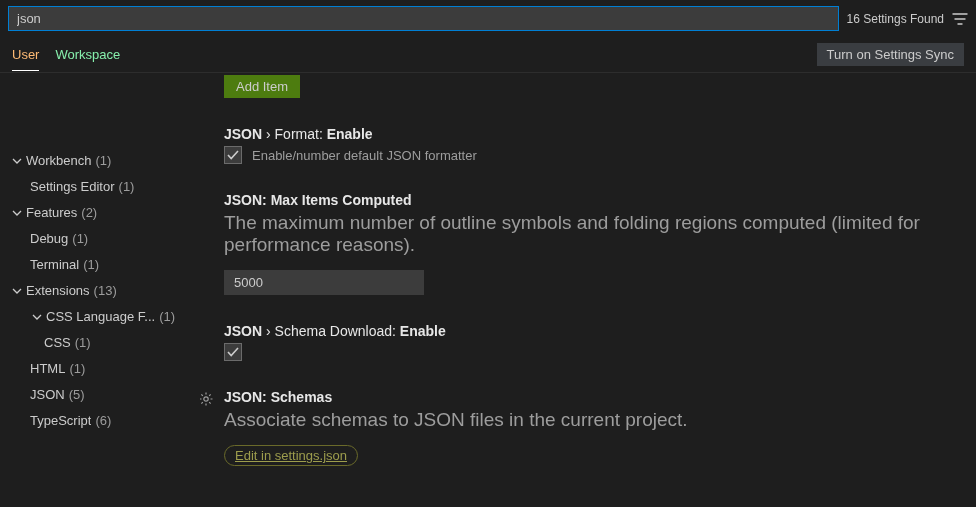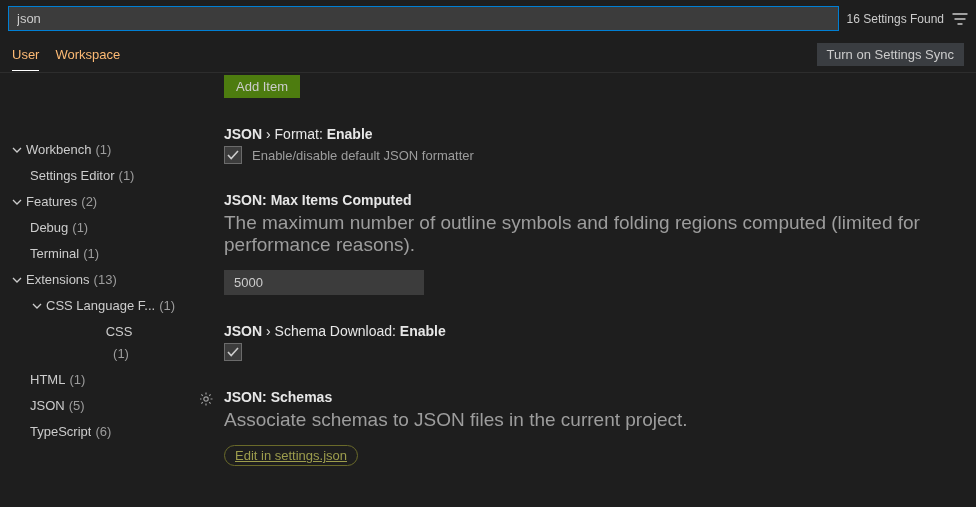--- a/index.html
+++ b/index.html
@@ -49,21 +49,21 @@
   height: 36px;
 }
 .scope-tabs {
   display: flex;
   gap: 16px;
   flex: 1;
 }
 .scope-tab {
   padding: 8px 0;
   cursor: pointer;
-  color: #fdba74;
+  color: #86efac;
   border-bottom: 1px solid transparent;
   margin-bottom: -1px;
 }
 .scope-tab.active {
   color: #fdba74;
   border-bottom: 1px solid #ffffff;
 }
 .sync-btn {
   background: #3a3d41;
   color: #cccccc;
@@ -86,21 +86,21 @@
 .tree-item {
   display: flex;
   align-items: center;
   padding: 2px 0;
   cursor: pointer;
   color: #cccccc;
   font-size: 13px;
   line-height: 22px;
 }
 .tree-item.child1 { padding-left: 20px; }
-.tree-item.child2 { padding-left: 34px; flex-direction: column; }
+.tree-item.child2 { padding-left: 34px; }
 .chev {
   width: 14px;
   display: inline-flex;
   align-items: center;
   justify-content: center;
   margin-right: 2px;
   flex-shrink: 0;
 }
 .count { color: #9d9d9d; margin-left: 4px; }
 .ellip { overflow: hidden; text-overflow: ellipsis; white-space: nowrap; }
@@ -284,21 +284,21 @@
     <div class="setting-block">
       <div class="setting-title">
         <span class="prefix">JSON</span><span class="sep"> › Format: </span><span class="name">Enable</span>
       </div>
       <div class="checkbox-row">
         <div class="checkbox">
           <svg width="14" height="14" viewBox="0 0 14 14">
               <path d="M2 7l3.2 3.5L12 3" stroke="#cccccc" stroke-width="1.6" fill="none"></path>
             </svg>
         </div>
-        <span class="check-desc">Enable/disable default JSON formatter</span>
+        <span class="check-desc">Enable/number default JSON formatter</span>
       </div>
     </div>
 
     <div class="setting-block">
       <div class="setting-title">
         <span class="prefix">JSON:</span><span class="name"> Max Items Computed</span>
       </div>
       <div class="setting-desc">The maximum number of outline symbols and folding regions computed (limited for performance reasons).</div>
       <input class="num-input" value="5000" style="">
     </div>

